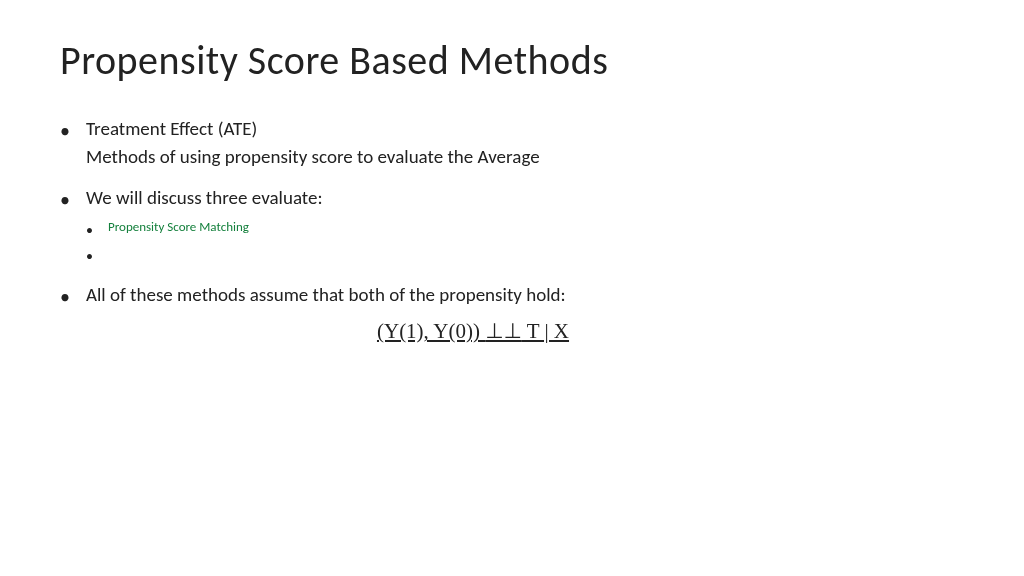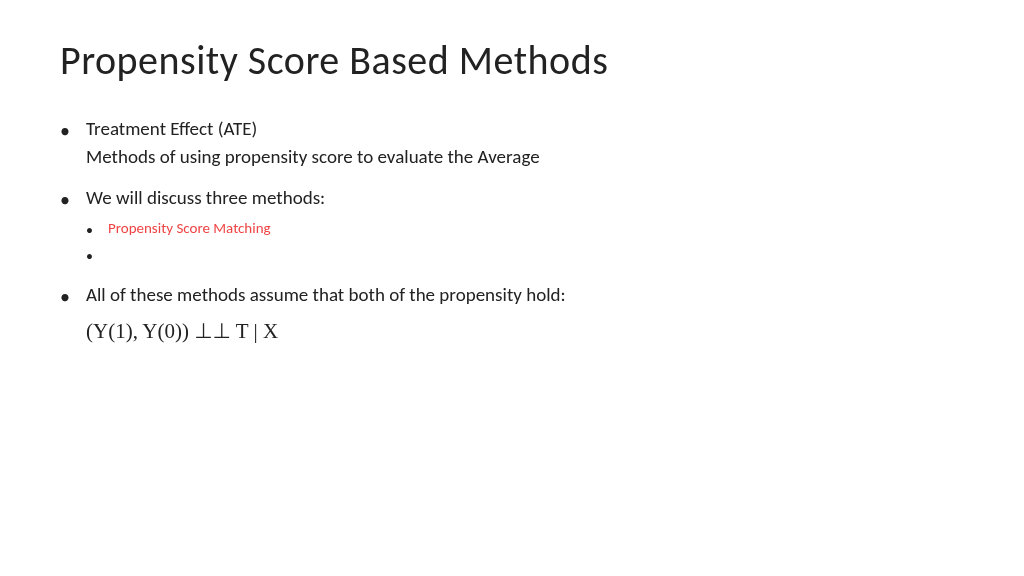--- a/index.html
+++ b/index.html
@@ -87,31 +87,32 @@
 
     .sub-bullet-dot {
       font-size: 14px;
       color: #222222;
       margin-top: 3px;
       min-width: 12px;
       line-height: 1.4;
     }
 
     .sub-bullet-text {
-      font-size: 15px;
-      color: #ef4444;
+      font-size: 13px;
+      color: #15803d;
       line-height: 1.4;
     }
 
     .math-block {
       display: flex;
       flex-direction: column;
-      align-items: flex-start;
+      align-items: center;
       margin-top: 8px;
       gap: 6px;
+      text-decoration: underline;
     }
 
     .math-line {
       font-size: 21px;
       color: #222222;
       line-height: 1.5;
       font-family: 'Cambria Math', 'Times New Roman', serif;
     }
 
     .perp-symbol {
@@ -130,21 +131,21 @@
       <span class="bullet-dot">•</span>
       <span class="bullet-text">
         <span class="line1">Treatment Effect (ATE)</span>
         <span class="line1">Methods of using propensity score to evaluate the Average</span>
       </span>
     </div>
 
     <div class="bullet-item">
       <span class="bullet-dot">•</span>
       <div class="bullet-text">
-        <span>We will discuss three methods:</span>
+        <span>We will discuss three evaluate:</span>
         <div class="sub-bullets">
           <div class="sub-bullet-item">
             <span class="sub-bullet-dot">•</span>
             <span class="sub-bullet-text">Propensity Score Matching</span>
           </div>
           <div class="sub-bullet-item">
             <span class="sub-bullet-dot">•</span>
           </div>
         </div>
       </div>

